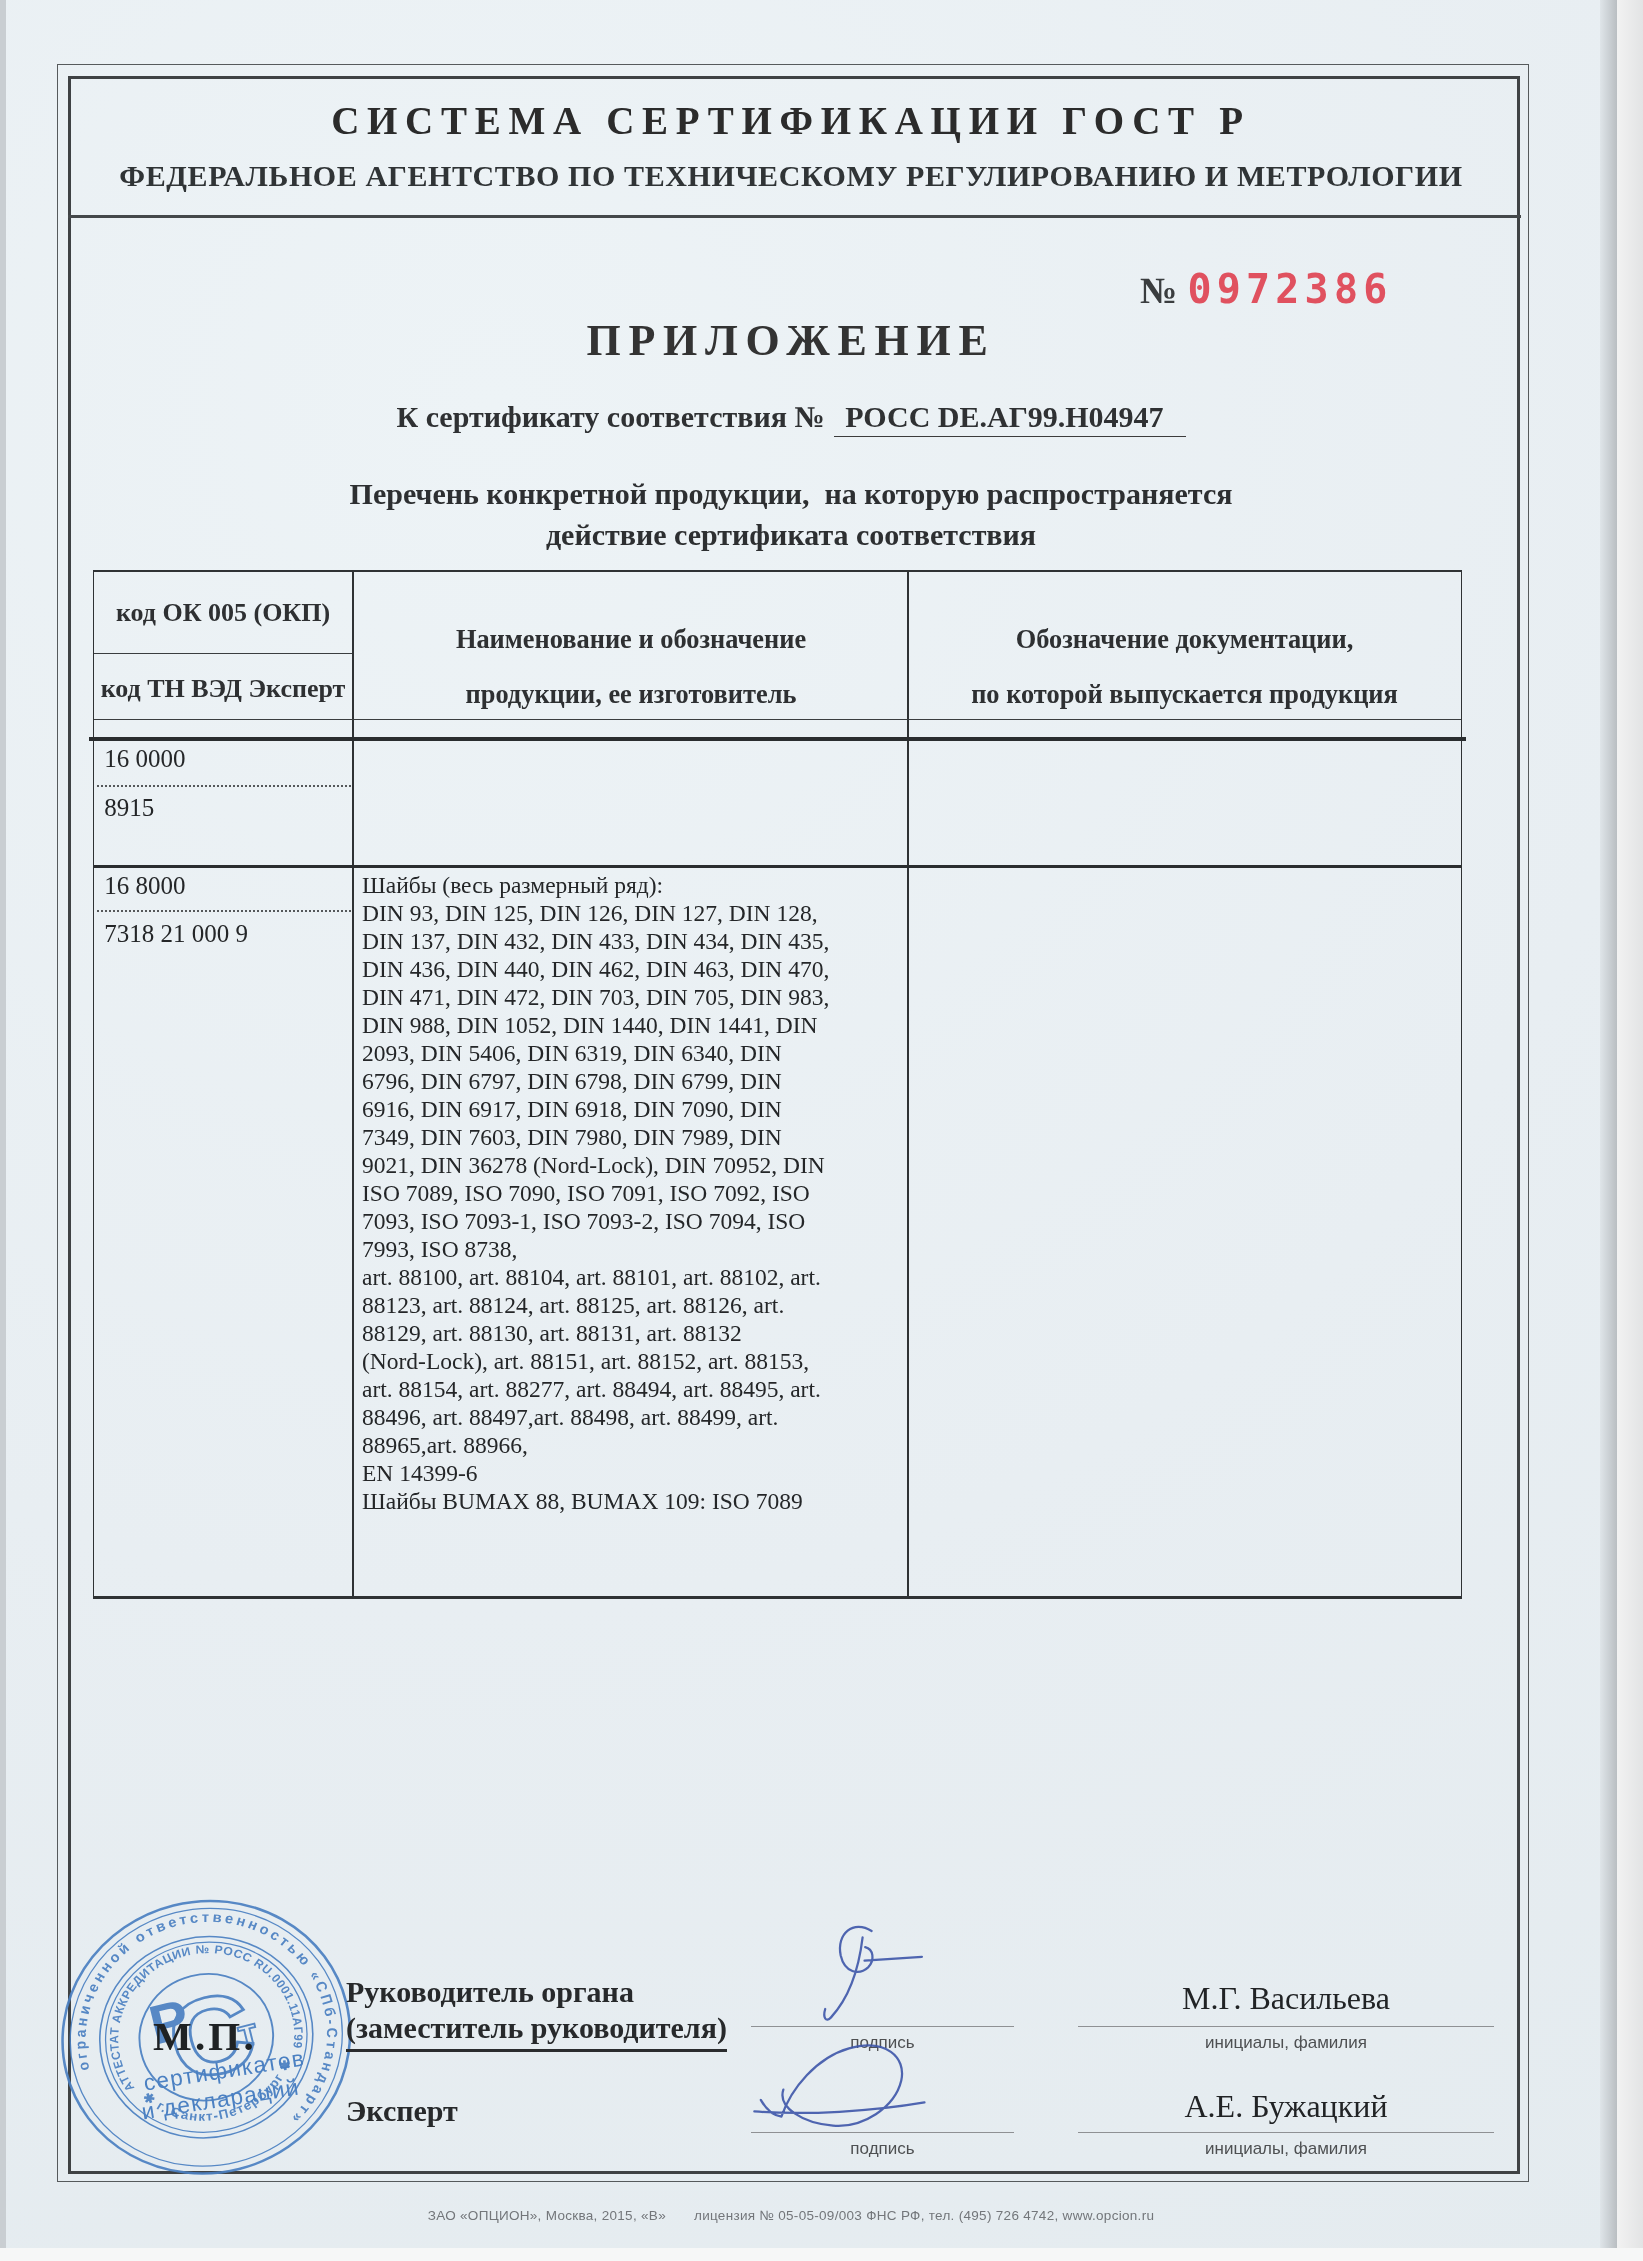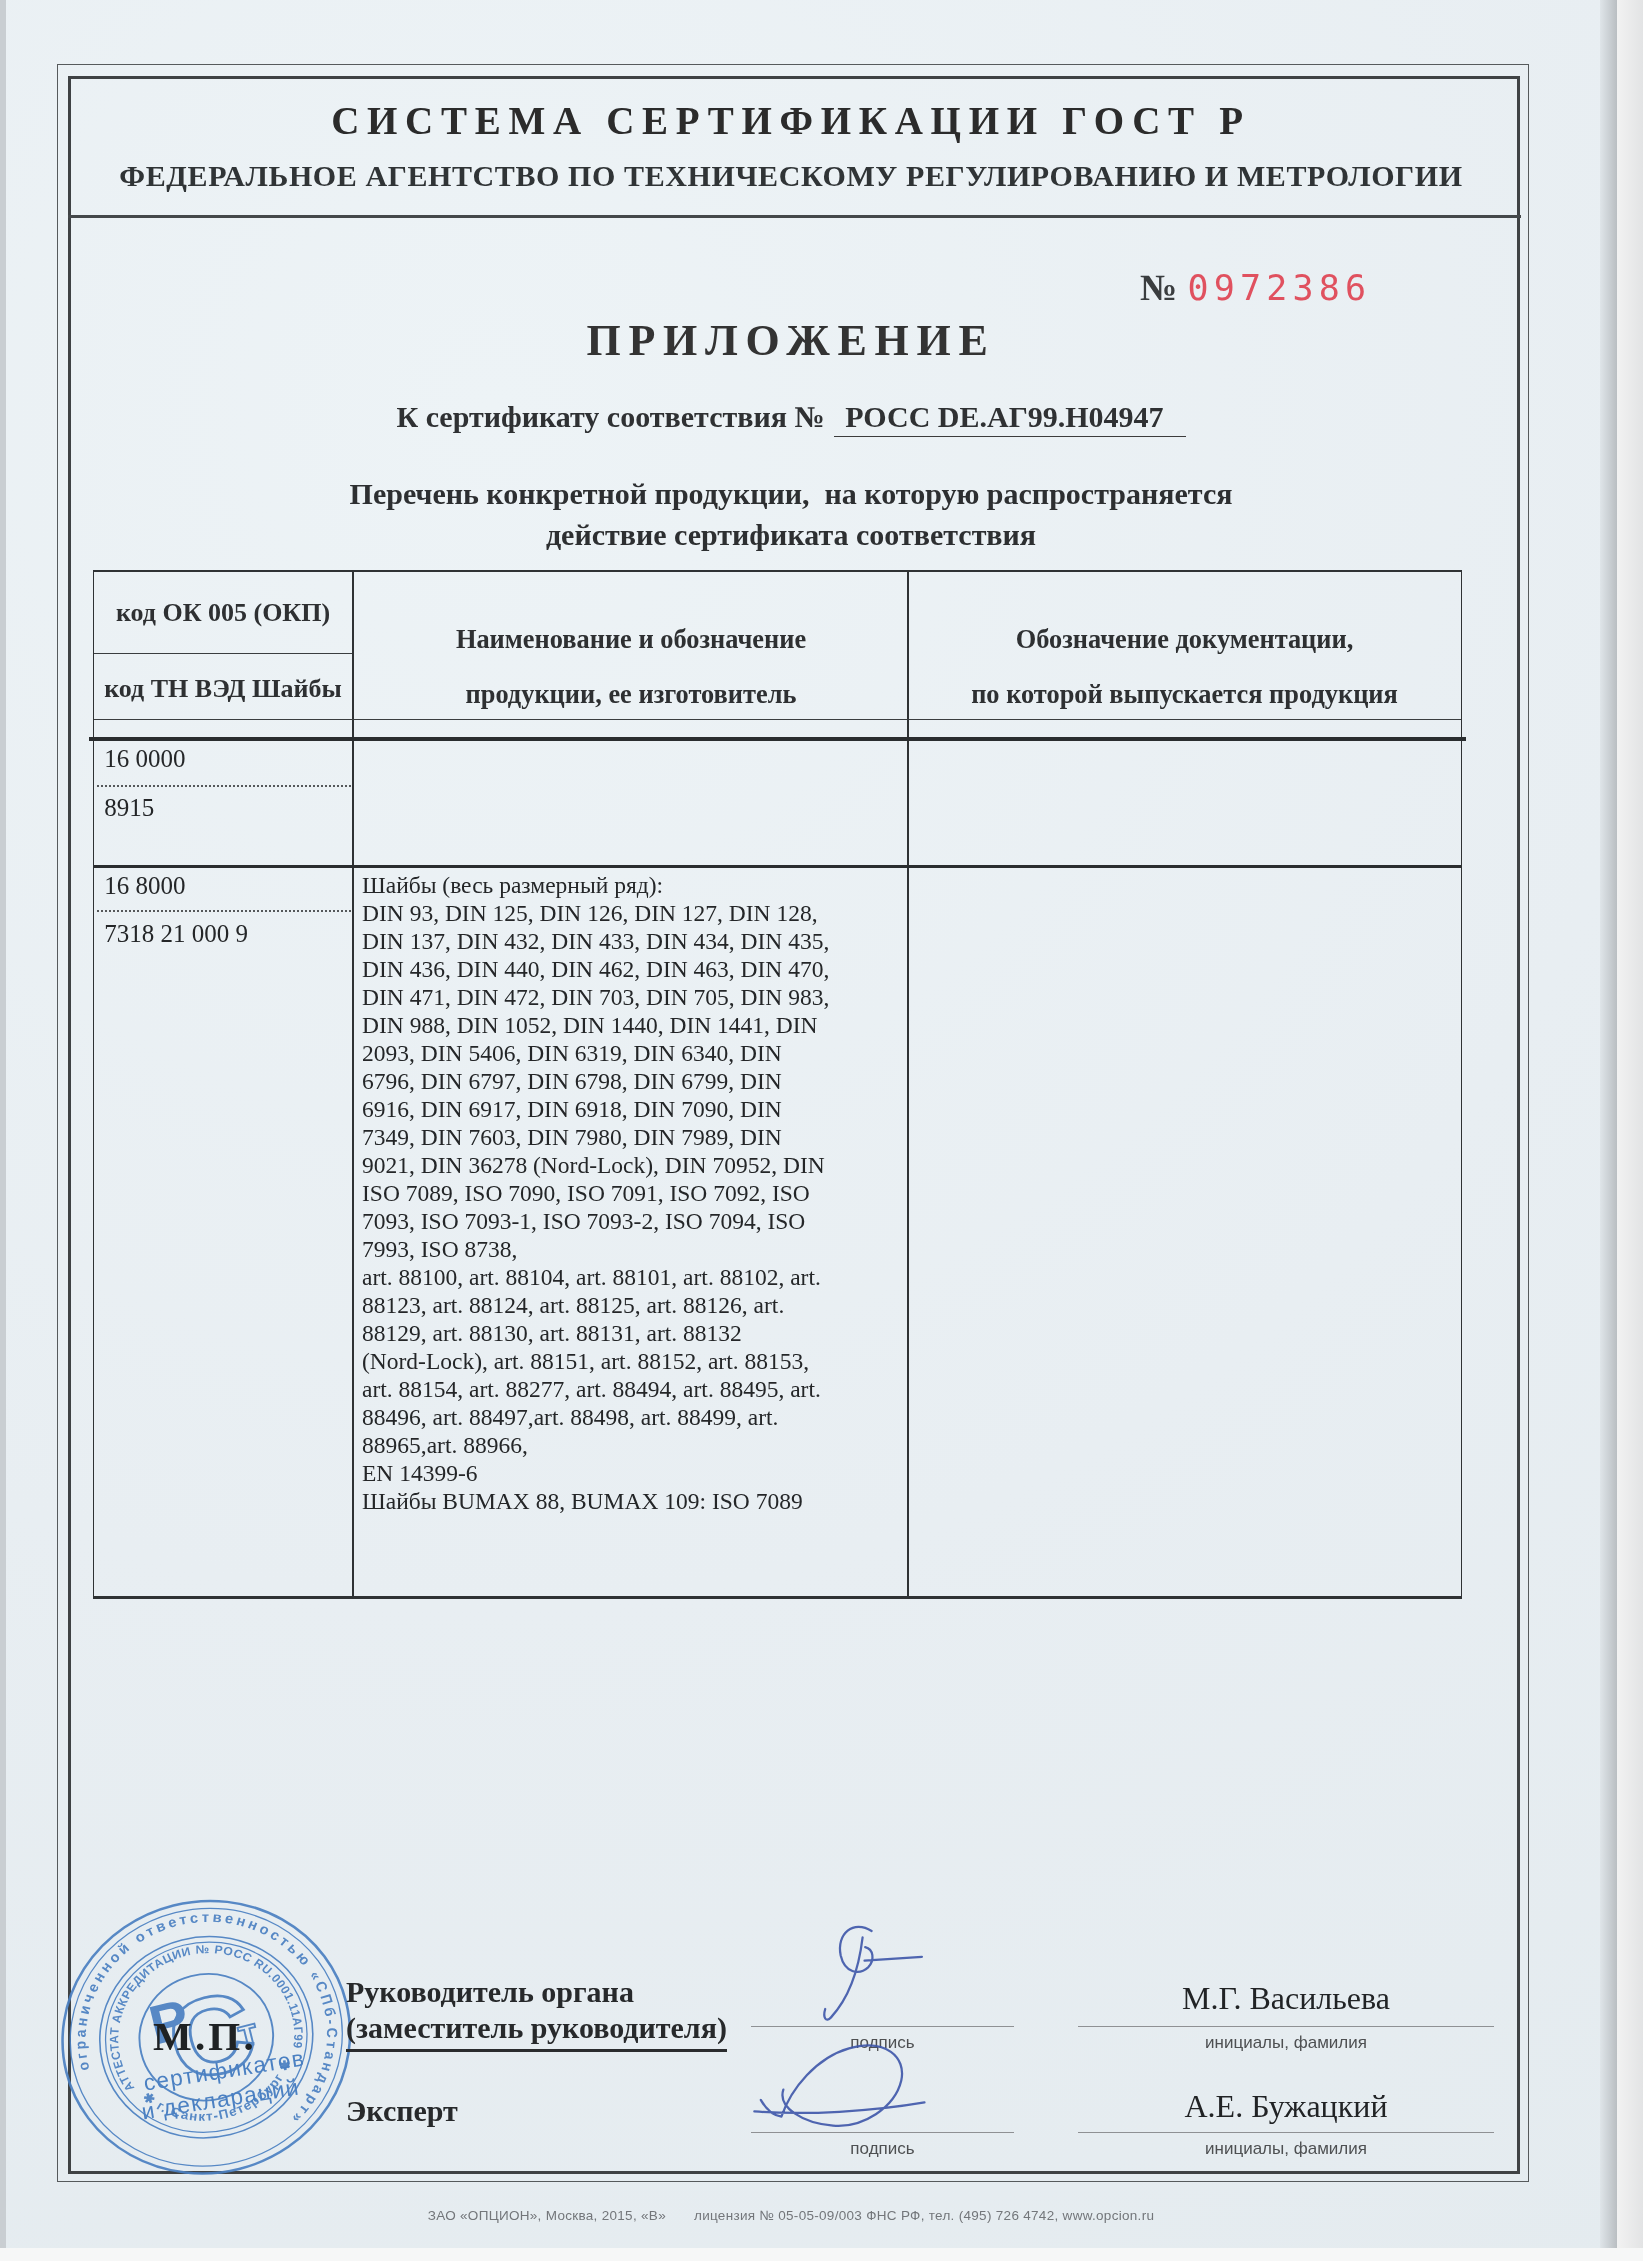--- a/index.html
+++ b/index.html
@@ -19,21 +19,21 @@
   .header-rule{position:absolute;left:68px;top:215px;width:1453px;height:2.6px;background:#44484a;}
   .cw{position:absolute;left:68px;width:1446px;text-align:center;}
   
   .t1{top:98px;font-size:39px;font-weight:bold;letter-spacing:7.7px;color:#30343
 
 6;}
   .t2{top:159px;font-size:30px;font-weight:bold;letter-spacing:0.6px;color:#303436;}
   
   .docnum{position:absolute;left:1140px;top:266px;display:flex;align-items:baseline;gap:10.3px;}
   .docnum .no{font-size:37px;font-weight:bold;color:#3a3d3f;}
-  .docnum .digits{font-family:"DejaVu Sans Mono","Liberation Mono",monospace;font-size:35px;font-weight:normal;letter-spacing:5.2px;color:var(--accent-red,#e0515f);}
+  .docnum .digits{font-family:"DejaVu Sans Mono","Liberation Mono",monospace;font-size:40px;font-weight:bold;letter-spacing:5.2px;color:var(--accent-red,#e0515f);}
   .apx{top:315px;font-size:44px;font-weight:bold;letter-spacing:7.7px;color:#333;}
   .certline{top:400px;font-size:30px;font-weight:bold;color:#2f3133;}
   .certline .certval{border-bottom:1.9px solid #3c3c3c;padding:0 22px 3.2px 11.6px;margin-left:9px;font-weight:bold;}
   .sub1{top:477px;font-size:30px;font-weight:bold;white-space:pre;color:#2d2f31;}
   .sub2{top:518px;font-size:30px;font-weight:bold;color:#2d2f31;}
   
   .tbl{position:absolute;left:93px;top:570px;width:1367px;height:1024px;
        border-top:2.6px solid #2f3234;border-left:1.9px solid #2f3234;border-right:1.9px solid #2f3234;border-bottom:3.2px solid #2f3234;}
   .tbl .vline1{position:absolute;left:258px;top:0;width:1.9px;height:100%;background:#2f3234;}
   .tbl .vline2{position:absolute;left:813px;top:0;width:1.9px;height:100%;background:#2f3234;}
@@ -115,21 +115,21 @@
 
   <div class="tbl">
     <div class="vline1"></div>
     <div class="vline2"></div>
     <div class="hdr-thin"></div>
     <div class="hdr-thick"></div>
     <div class="c1line"></div>
     <div class="rowsep"></div>
 
     <div class="hcell h-c1a">код ОК 005 (ОКП)</div>
-    <div class="hcell h-c1b">код ТН ВЭД Шайбы</div>
+    <div class="hcell h-c1b">код ТН ВЭД Эксперт</div>
     <div class="hcell h-c2">
       <div>Наименование и обозначение</div>
       <div>продукции, ее изготовитель</div>
     </div>
     <div class="hcell h-c3">
       <div>Обозначение документации,</div>
       <div>по которой выпускается продукция</div>
     </div>
 
     <div class="code r1-okp">16 0000</div>

